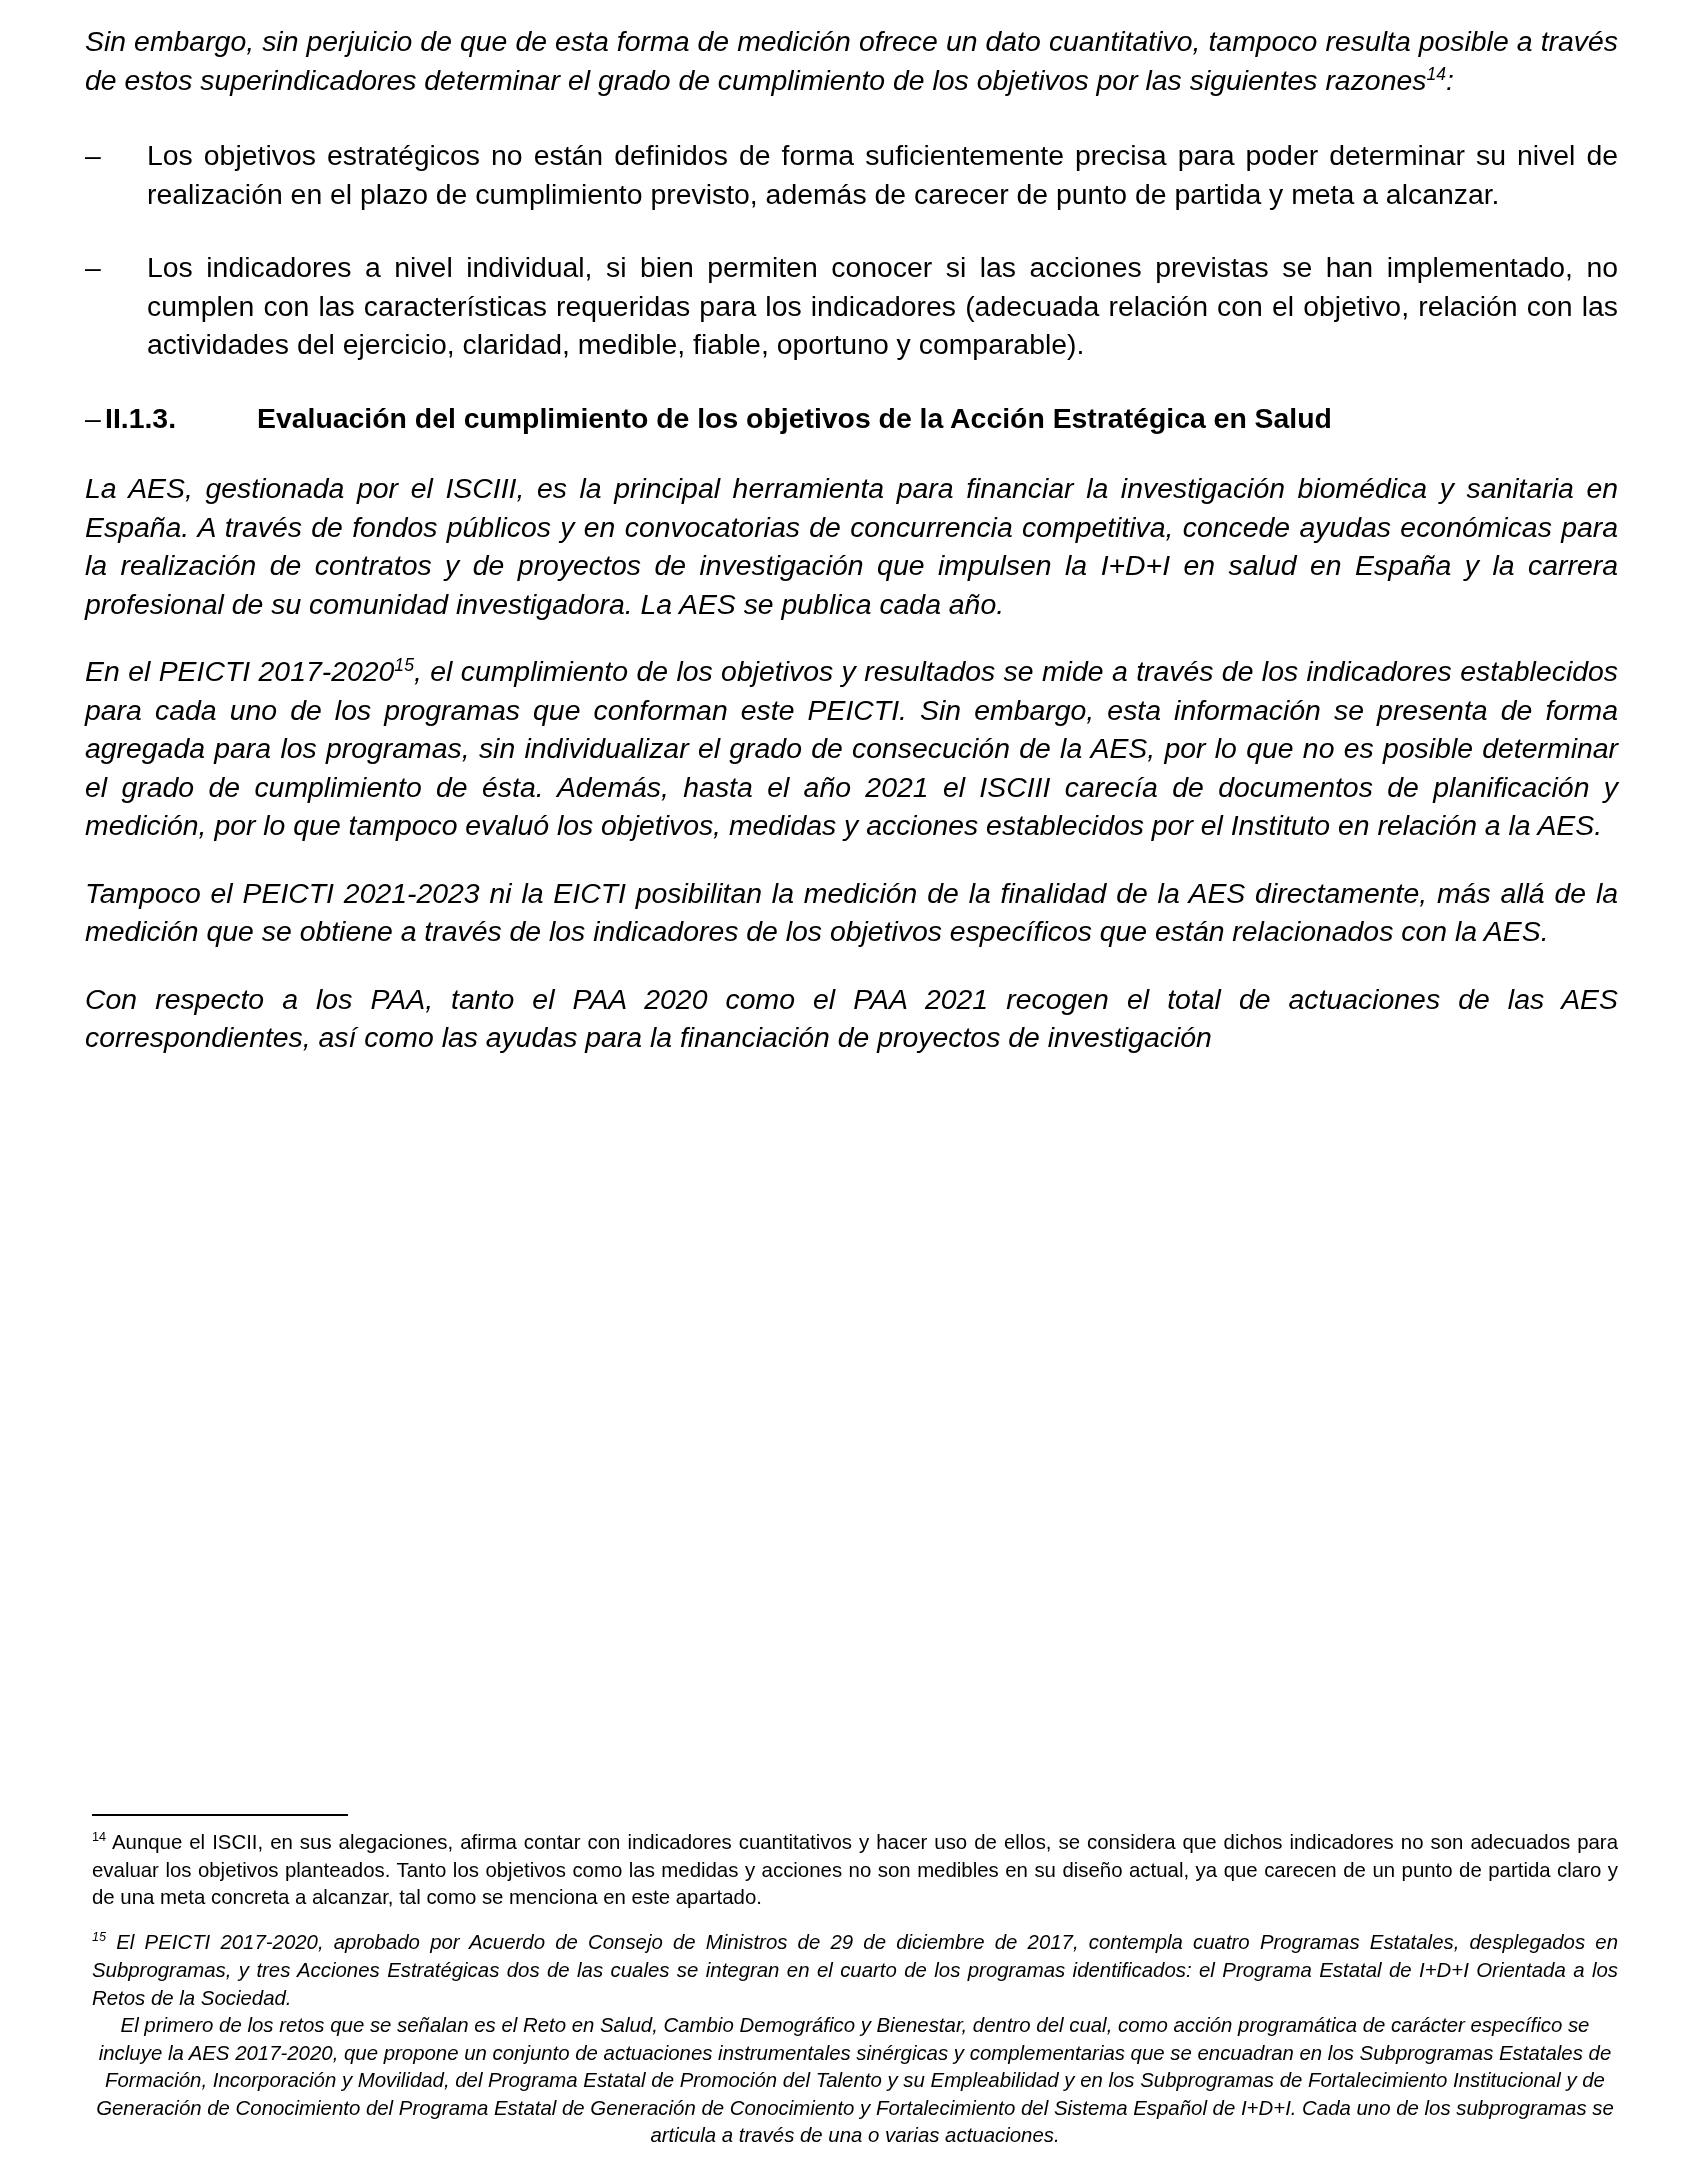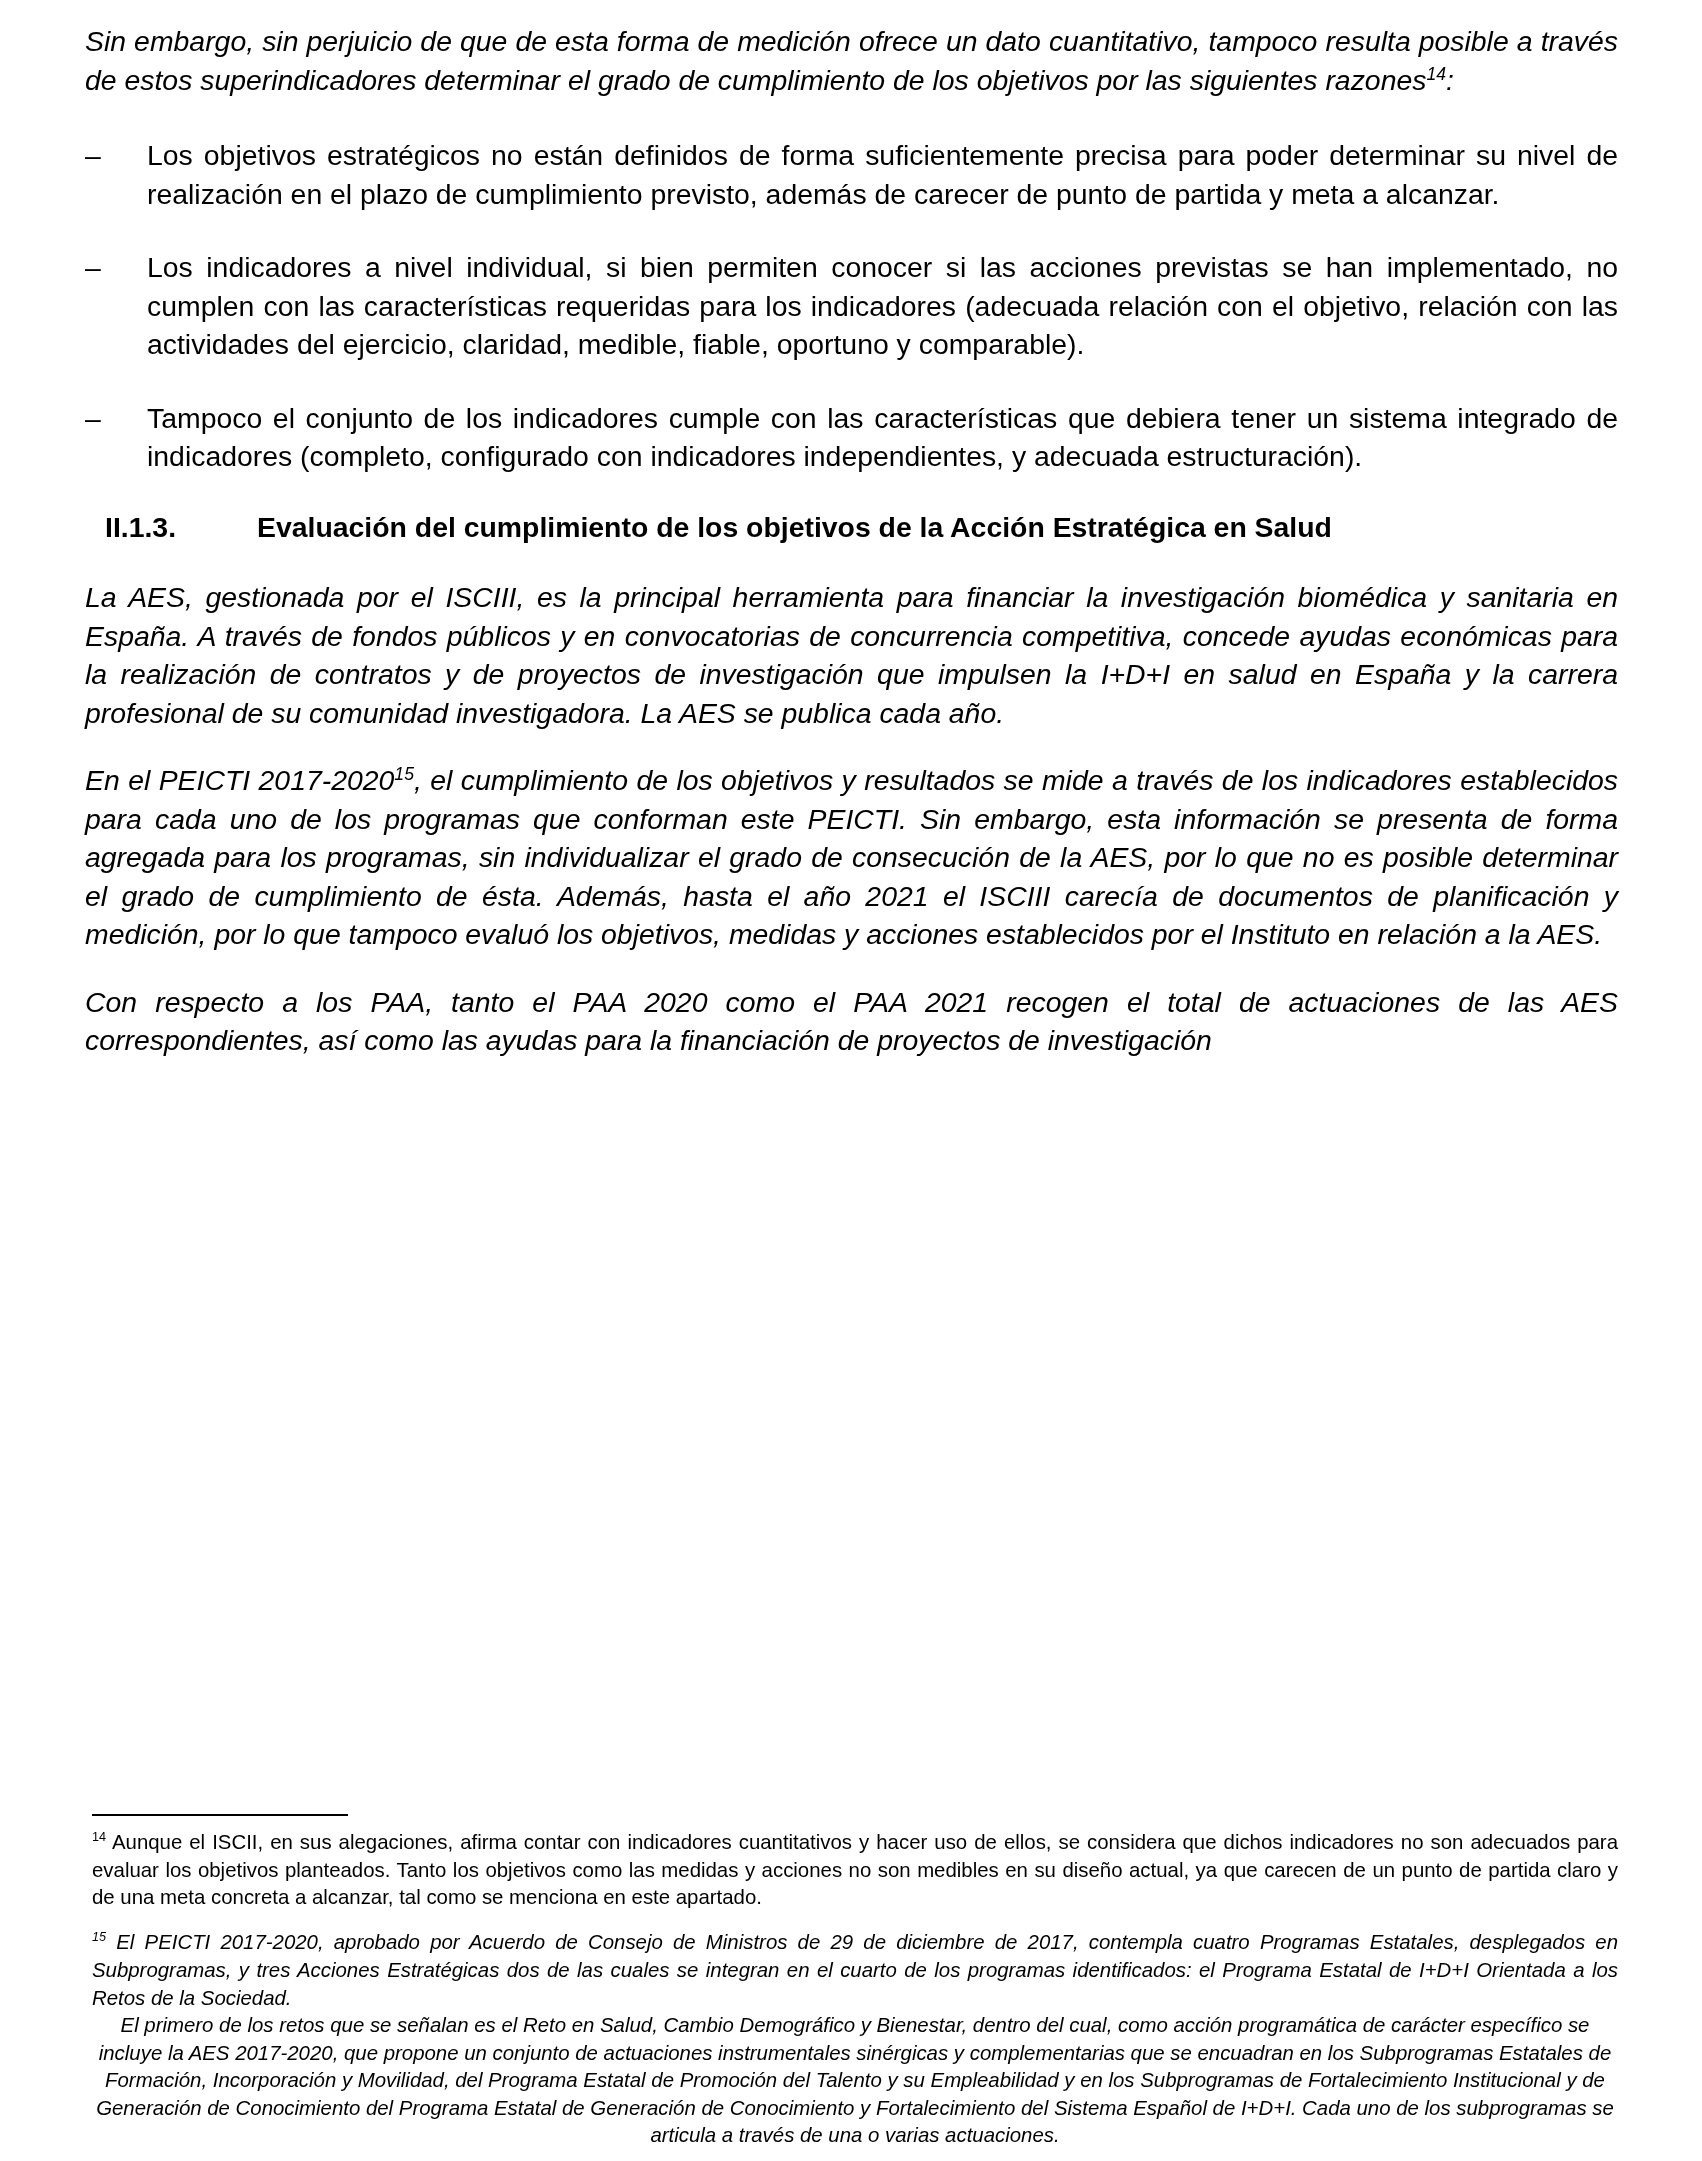--- a/index.html
+++ b/index.html
@@ -130,33 +130,33 @@
     <li class="bullet-item">
       <span class="bullet-dash">–</span>
       <span>Los objetivos estratégicos no están definidos de forma suficientemente precisa para poder determinar su nivel de realización en el plazo de cumplimiento previsto, además de carecer de punto de partida y meta a alcanzar.</span>
     </li>
     <li class="bullet-item">
       <span class="bullet-dash">–</span>
       <span>Los indicadores a nivel individual, si bien permiten conocer si las acciones previstas se han implementado, no cumplen con las características requeridas para los indicadores (adecuada relación con el objetivo, relación con las actividades del ejercicio, claridad, medible, fiable, oportuno y comparable).</span>
     </li>
     <li class="bullet-item">
       <span class="bullet-dash">–</span>
-      <span>Tampoco el conjunto de los indicadores cumple con las características que debiera tener un sistema integrado de indicadores (completo, configurado con indicadores independientes, y adecuada estructuración).</span>
     </li>
   </ul>
 
   <h2 class="section-heading">
     <span class="heading-number">II.1.3.</span>
     <span class="heading-title">Evaluación del cumplimiento de los objetivos de la Acción Estratégica en Salud</span>
   </h2>
 
   <p class="body-text">La AES, gestionada por el ISCIII, es la principal herramienta para financiar la investigación biomédica y sanitaria en España. A través de fondos públicos y en convocatorias de concurrencia competitiva, concede ayudas económicas para la realización de contratos y de proyectos de investigación que impulsen la I+D+I en salud en España y la carrera profesional de su comunidad investigadora. La AES se publica cada año.</p>
 
   <p class="body-text"><span>En el PEICTI 2017-2020</span><sup>15</sup><span>, el cumplimiento de los objetivos y resultados se mide a través de los indicadores establecidos para cada uno de los programas que conforman este PEICTI. Sin embargo, esta información se presenta de forma agregada para los programas, sin individualizar el grado de consecución de la AES, por lo que no es posible determinar el grado de cumplimiento de ésta. Además, hasta el año 2021 el ISCIII carecía de documentos de planificación y medición, por lo que tampoco evaluó los objetivos, medidas y acciones establecidos por el Instituto en relación a la AES.</span></p>
 
+  <p class="body-text">Tampoco el PEICTI 2021-2023 ni la EICTI posibilitan la medición de la finalidad de la AES directamente, más allá de la medición que se obtiene a través de los indicadores de los objetivos específicos que están relacionados con la AES.</p>
 
   <p class="body-text">Con respecto a los PAA, tanto el PAA 2020 como el PAA 2021 recogen el total de actuaciones de las AES correspondientes, así como las ayudas para la financiación de proyectos de investigación</p>
 
   <div class="footnotes">
     <hr class="footnote-rule">
 
     <p class="footnote"><sup>14</sup> <span>Aunque el ISCII, en sus alegaciones, afirma contar con indicadores cuantitativos y hacer uso de ellos, se considera que dichos indicadores no son adecuados para evaluar los objetivos planteados. Tanto los objetivos como las medidas y acciones no son medibles en su diseño actual, ya que carecen de un punto de partida claro y de una meta concreta a alcanzar, tal como se menciona en este apartado.</span></p>
 
     <div class="footnote-block">
       <p class="footnote-line"><sup>15</sup> <span>El PEICTI 2017-2020, aprobado por Acuerdo de Consejo de Ministros de 29 de diciembre de 2017, contempla cuatro Programas Estatales, desplegados en Subprogramas, y tres Acciones Estratégicas dos de las cuales se integran en el cuarto de los programas identificados: el Programa Estatal de I+D+I Orientada a los Retos de la Sociedad.</span></p>

